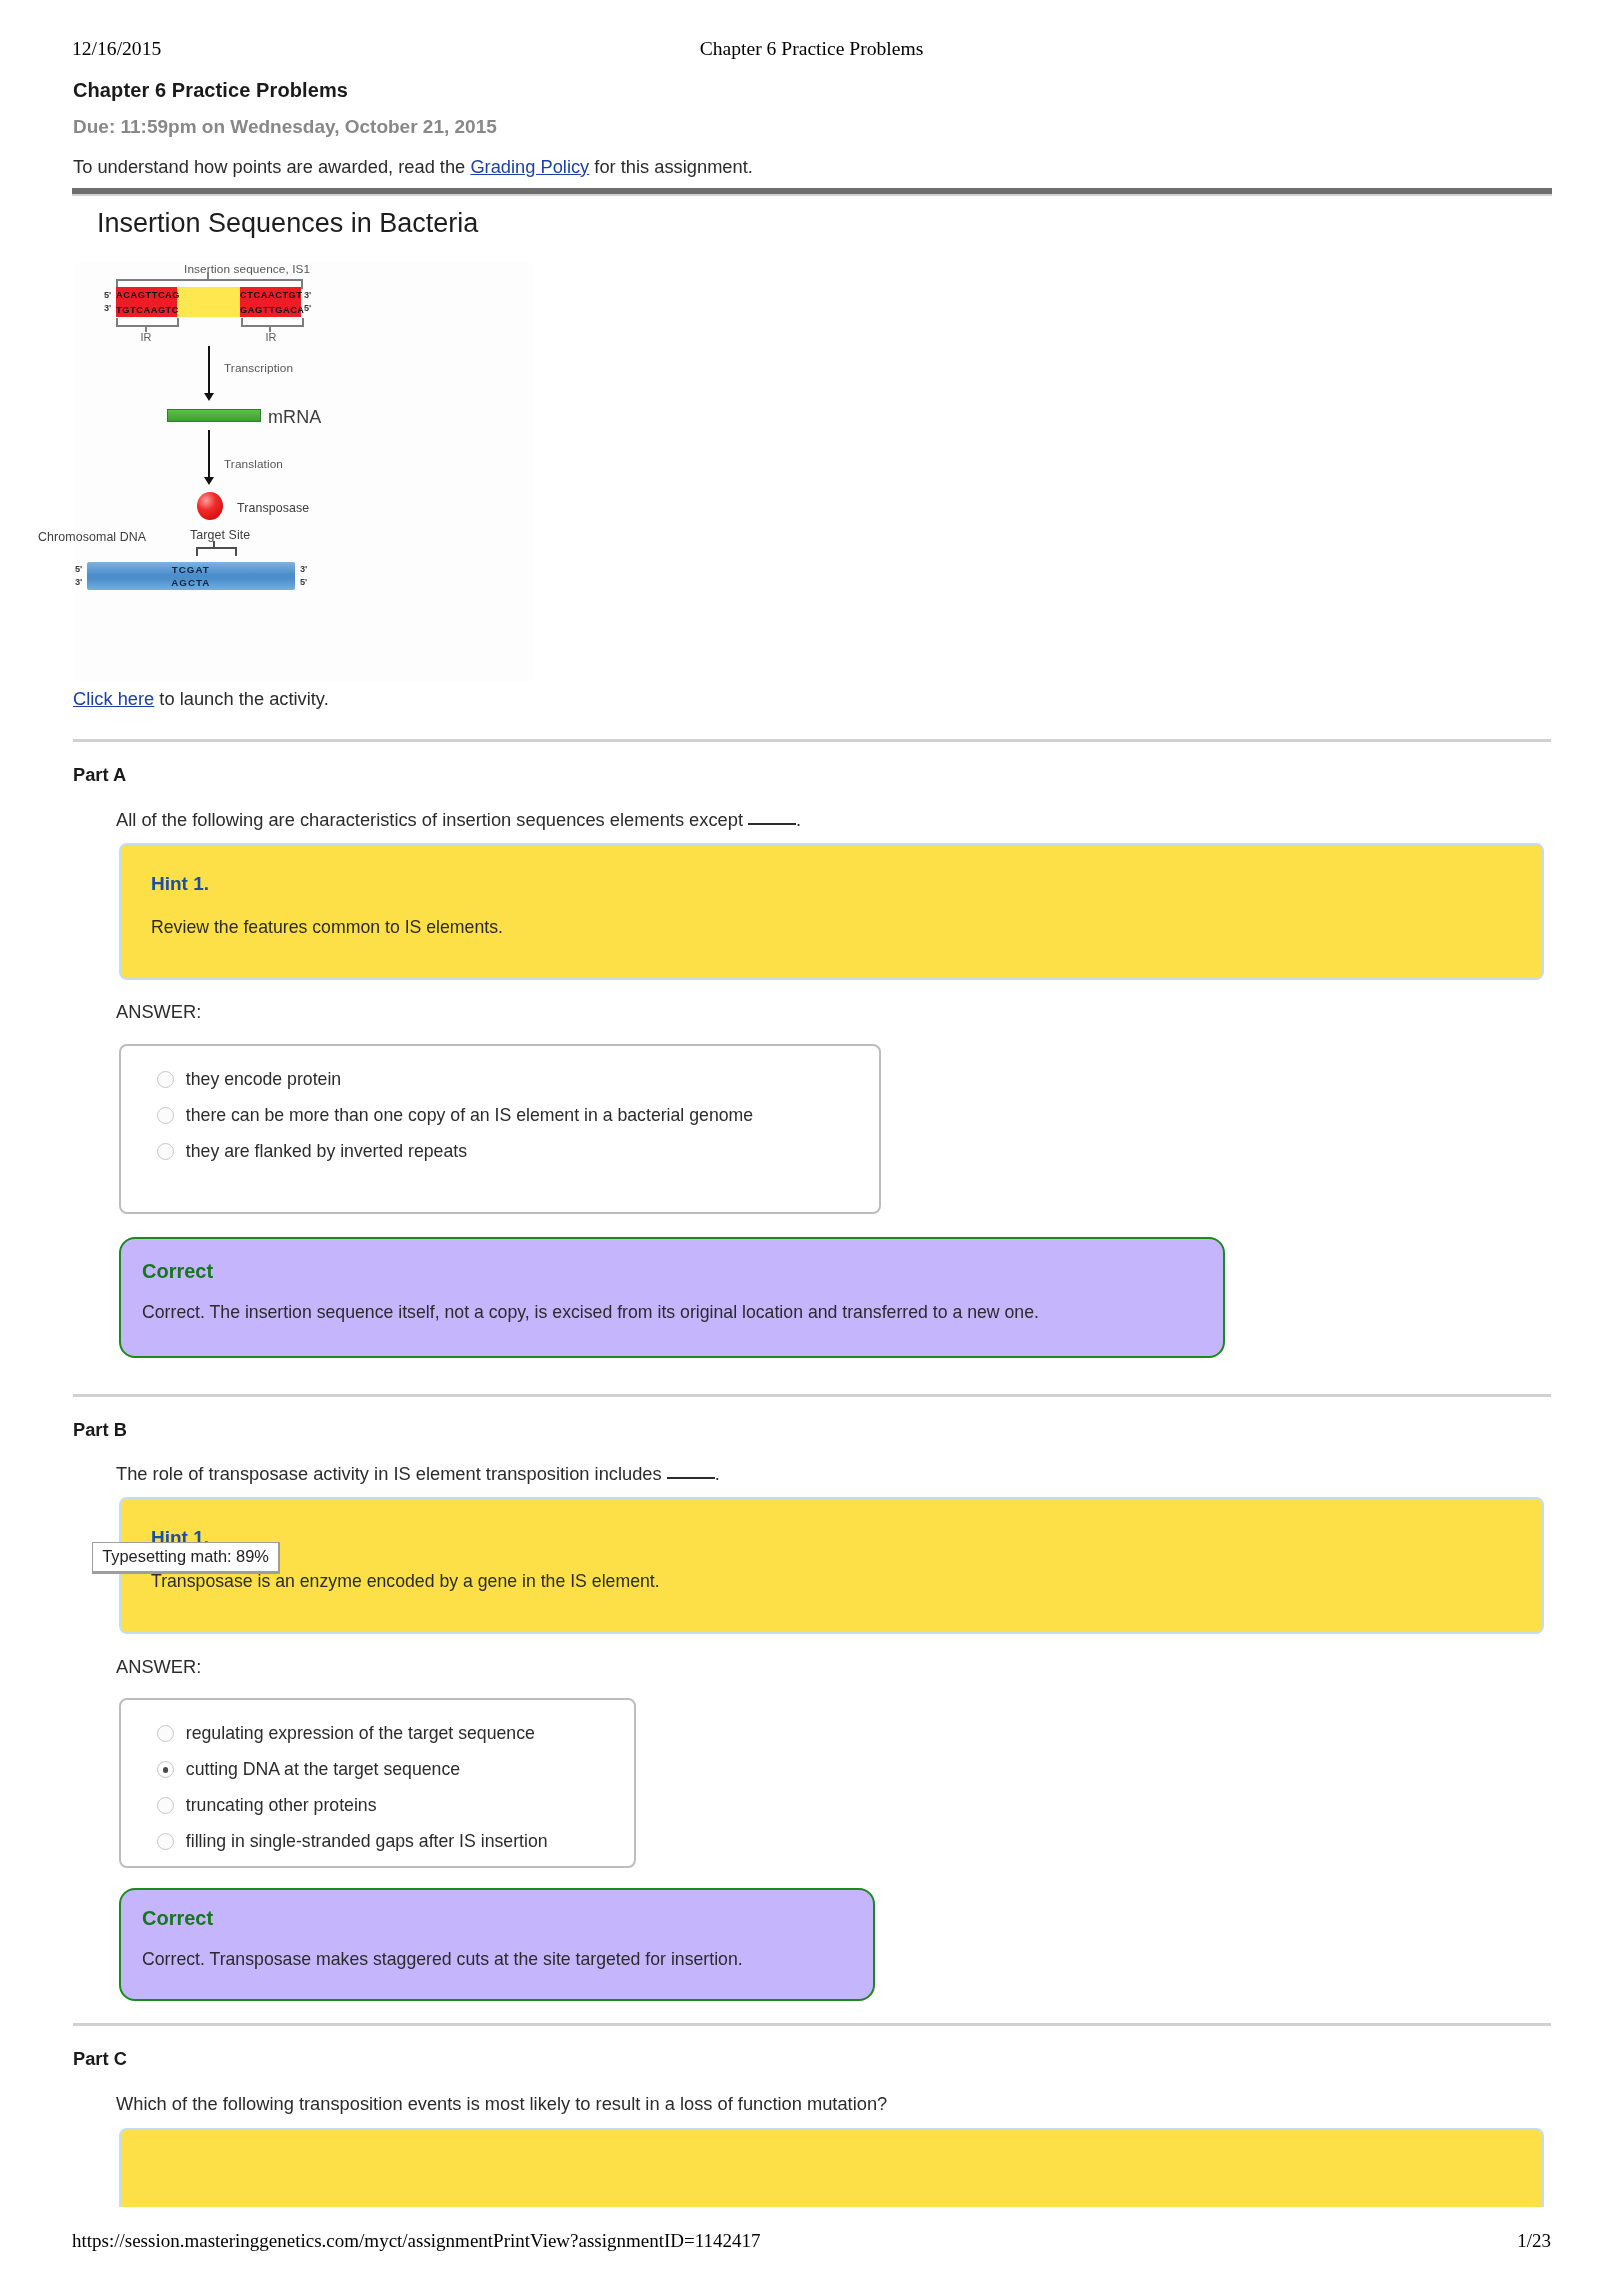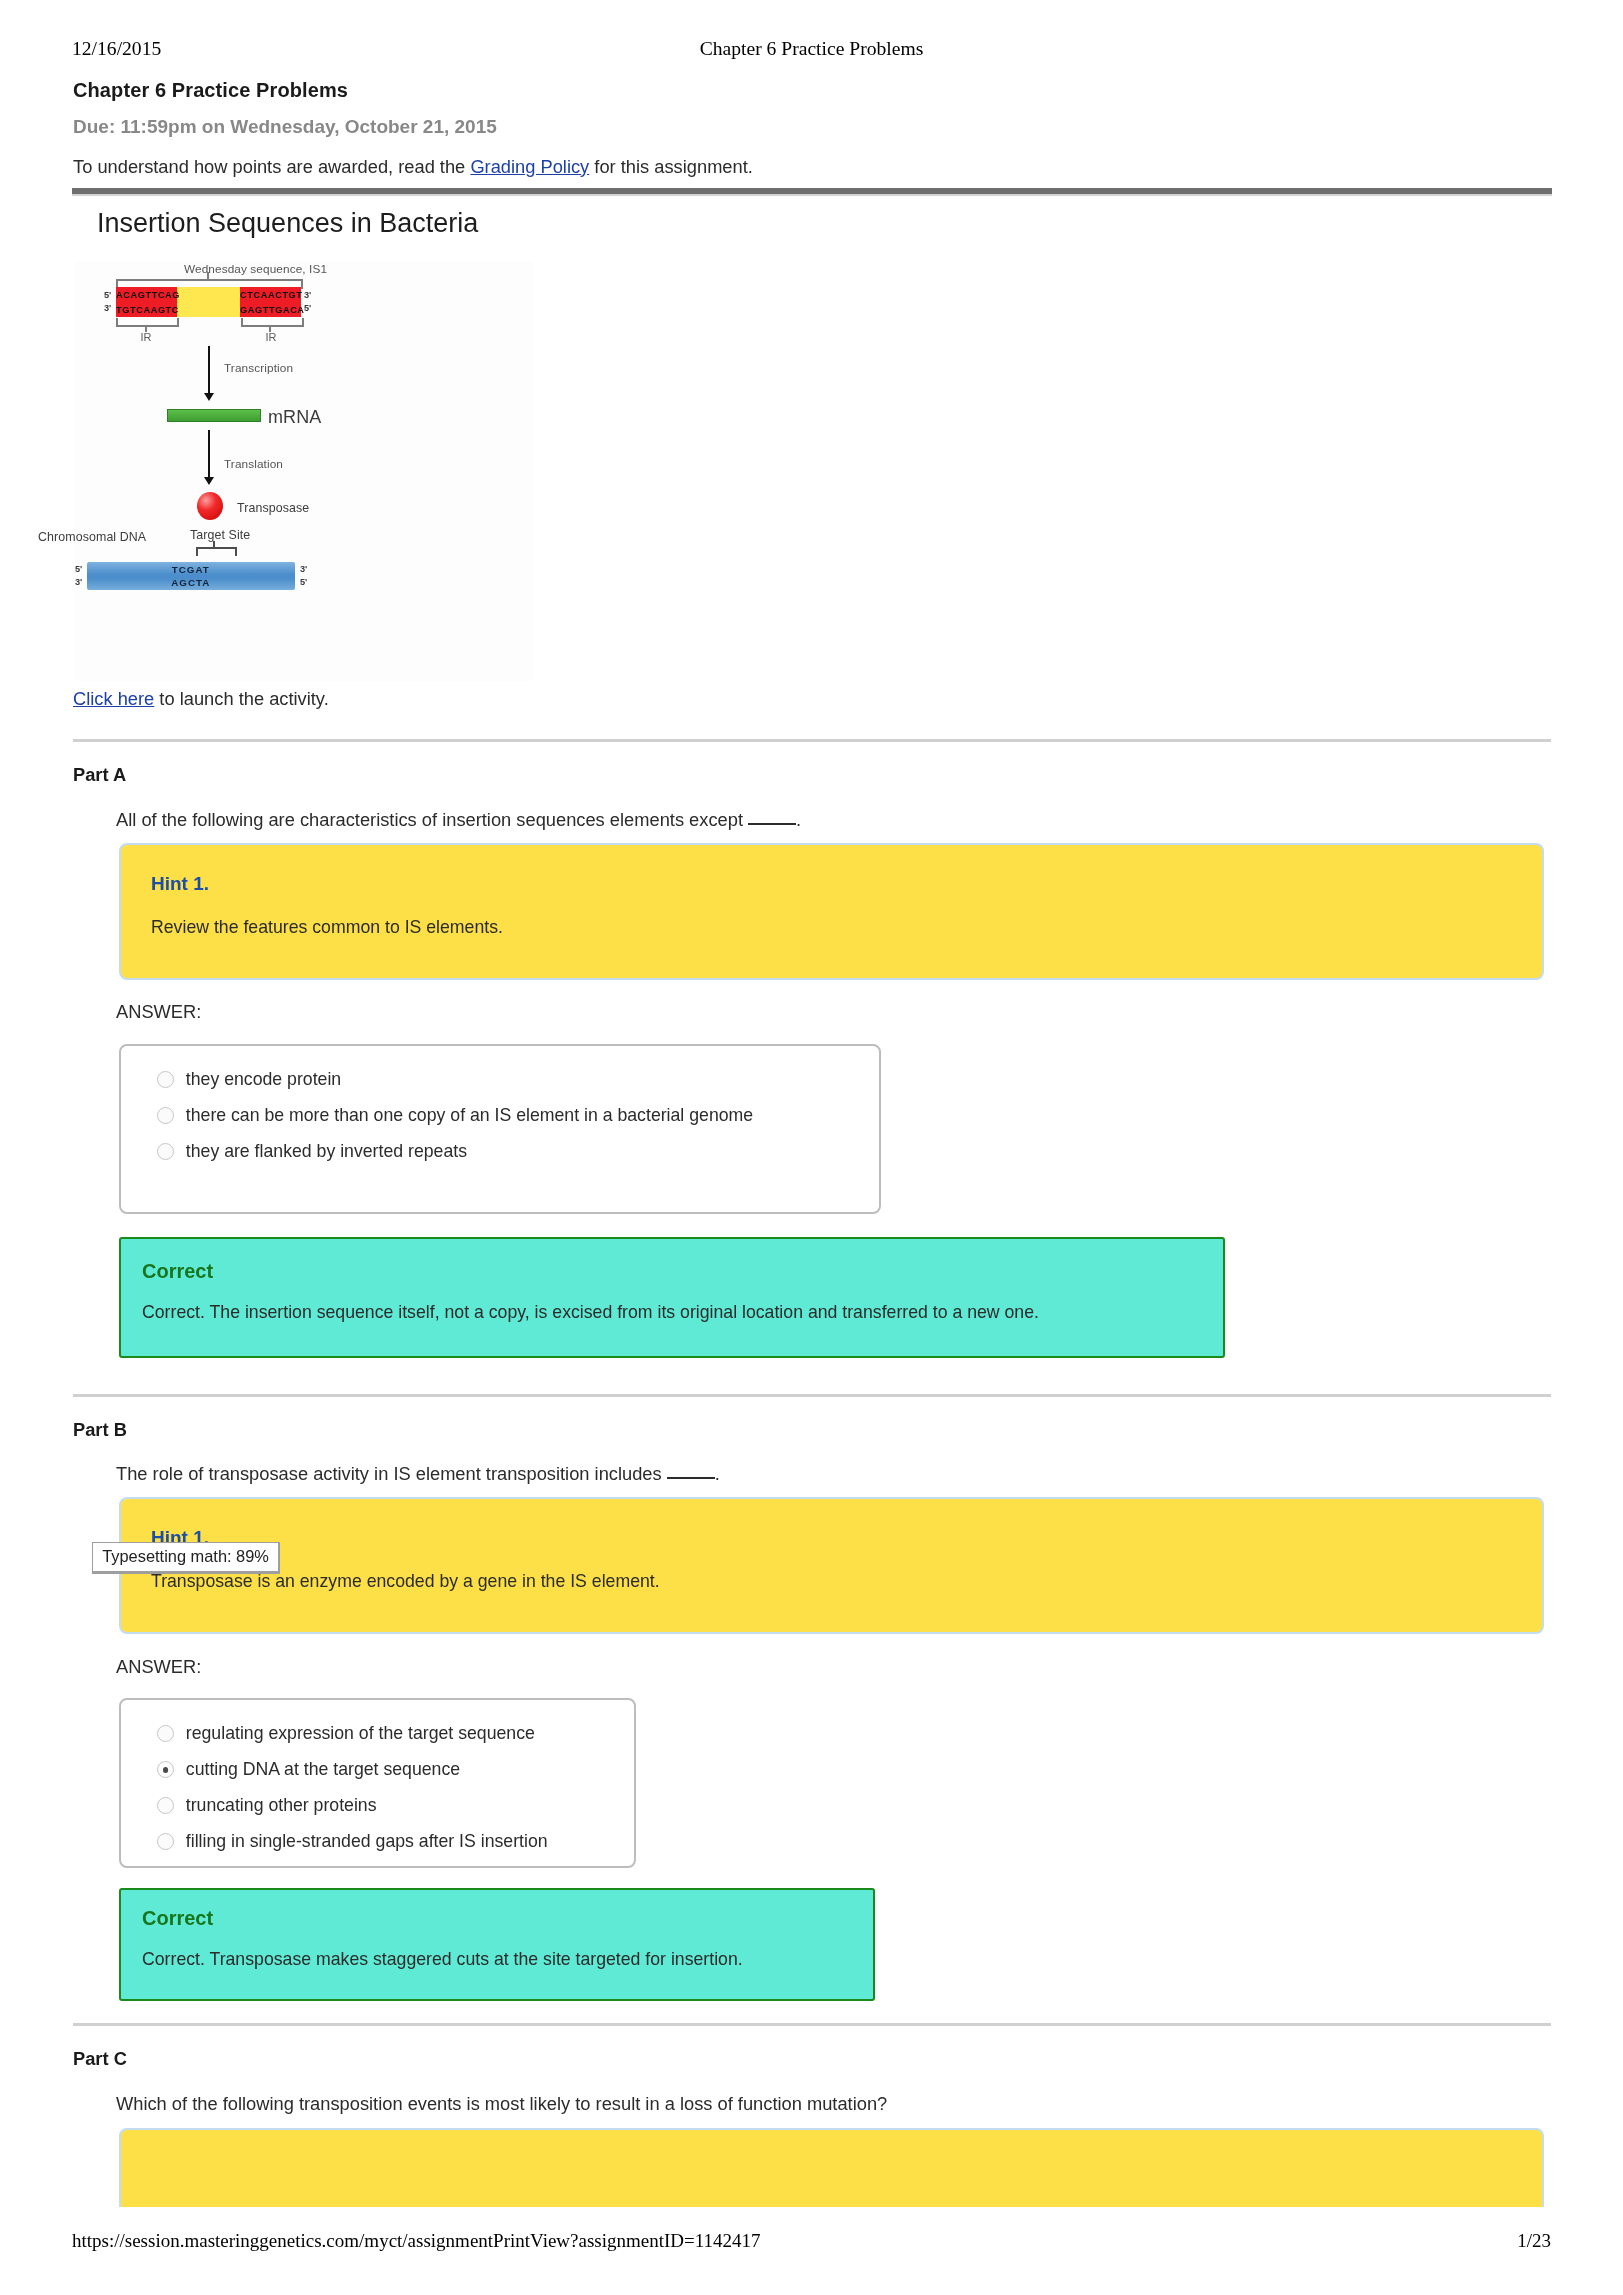--- a/index.html
+++ b/index.html
@@ -339,22 +339,22 @@
     transform: translate(-50%, -50%);
     width: 5.9px; height: 5.9px;
     border-radius: 50%;
     background: #4a4a4a;
   }
 
   .correctbox {
     position: absolute;
     left: 119px;
     border: 2px solid #1a8a1a;
-    border-radius: 3px;
-    background: #5eead4;
+    border-radius: 16px;
+    background: #c4b5fd;
     box-sizing: border-box;
   }
   .correct-title {
     position: absolute;
     left: 21px;
     font-size: 20px;
     font-weight: bold;
     color: #17761d;
   }
   .correct-text {
@@ -408,21 +408,21 @@
   <div class="assign-policy">
     <span>To understand how points are awarded, read the </span><a class="link" href="#">Grading Policy</a><span> for this assignment.</span>
   </div>
 
   <div class="rule-thick" style="top:188px"></div>
 
   <div class="activity-title">Insertion Sequences in Bacteria</div>
 
   <div class="figure">
 
-    <div class="fig-label is-caption">Wednesday sequence, IS1</div>
+    <div class="fig-label is-caption">Insertion sequence, IS1</div>
     <div class="is-bracket"></div>
     <div class="is-bracket-stem"></div>
 
     <div class="dna-bar">
       <div class="dna-red left">
         <div>ACAGTTCAG</div>
         <div>TGTCAAGTC</div>
       </div>
       <div class="dna-red right">
         <div>CTCAACTGT</div>

